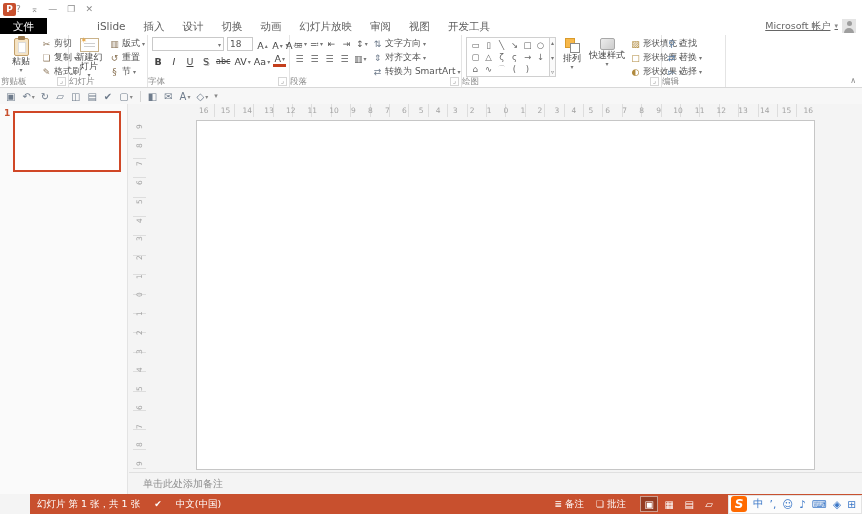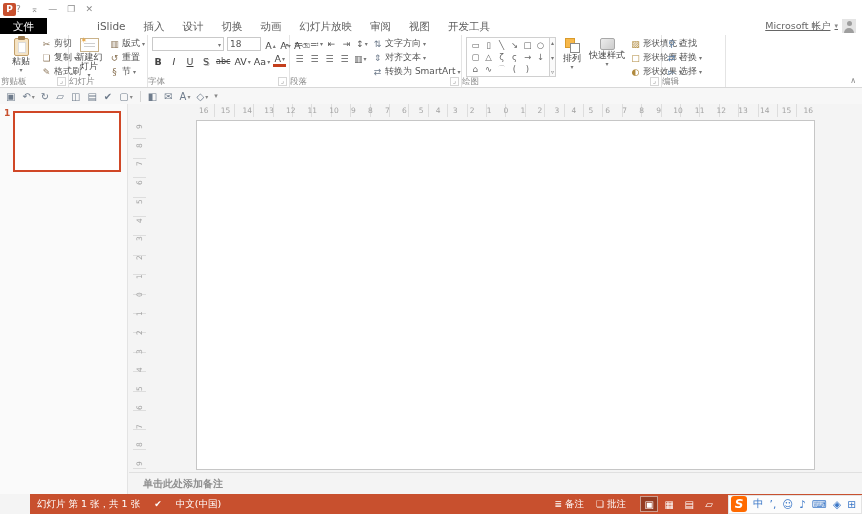--- a/index.html
+++ b/index.html
@@ -42,21 +42,21 @@
   .icon-paste::after { content:""; position:absolute; top:3px; left:3px; right:2px; bottom:2px; background:#fff; border:1px solid #DCDCDC; }
   .icon-newslide { width:19px; height:14px; background:#fff; border:1px solid #C9B28A; position:relative; }
   .icon-newslide::before { content:"✶"; position:absolute; top:-3px; left:0px; font-size:8px; color:#E8A33D; }
   .icon-newslide::after { content:""; position:absolute; left:3px; right:3px; bottom:2px; height:6px;
       background:repeating-linear-gradient(to bottom,#CFCFCF 0 1px,transparent 1px 3px); }
   .fontrow { display:flex; flex-direction:column; gap:2px; }
   .frow { display:flex; align-items:center; gap:3px; }
   .combo { border:1px solid #C9C9C9; height:14px; background:#fff; font-size:9px; color:#555; display:flex; align-items:center; justify-content:space-between; padding:0 2px; }
   .combo .dd { font-size:6px; color:#777; }
   .combo.name { width:72px; }
-  .combo.size { width:34px;gap:44px; }
+  .combo.size { width:26px;gap:44px; }
   .fbtn { min-width:13px; height:13px; font-size:9.5px; color:#444; display:flex; align-items:flex-end; justify-content:center; gap:1px; line-height:11px; }
   .fbtn .dd { font-size:6px; color:#777; }
   .fbtn.bold .fg { font-weight:bold; }
   .fbtn.italic .fg { font-style:italic; }
   .fbtn.underline .fg { text-decoration:underline; }
   .fbtn.shadow .fg { text-shadow:1px 1px 0 #BBB; }
   .fbtn.strike .fg { text-decoration:line-through; font-size:8px; }
   .fbtn.fontcolor { border-bottom:3px solid #C43E1C; height:14px; }
   .pbtn { min-width:12px; height:13px; font-size:9px; color:#555; display:flex; align-items:center; justify-content:center; gap:1px; }
   .pbtn .dd { font-size:6px; color:#777; }
@@ -83,21 +83,21 @@
   .vruler { position:absolute; left:133px; top:120px; width:13px; height:350px; display:flex; flex-direction:column; justify-content:space-between; align-items:center; padding:2px 0; font-size:7.5px; color:#A3A3A3; background:#F4F4F4;
       background-image:repeating-linear-gradient(to bottom, transparent 0 18.4px, #DDDDDD 18.4px 19.4px); }
   .vruler span { transform:rotate(-90deg); }
 
   
   .mainbg { position:absolute; top:104px; left:0; right:0; bottom:20px; background:#F4F4F4; }
   .thumb-panel { position:absolute; top:104px; left:0; width:128px; bottom:20px; background:#FAFAFA; border-right:1px solid #E3E3E3; }
   .slide-num { position:absolute; left:4px; top:4px; font-size:9px; font-weight:bold; color:#C8502E; }
   .slide-thumb { position:absolute; left:13px; top:7px; width:108px; height:61px; background:#fff; border:2px solid #D04726; }
   .slide-canvas { position:absolute; left:196px; top:120px; width:619px; height:350px; background:#fff; border:1px solid #C6C6C6; }
-  .notes-bar { position:absolute; left:129px; right:0; top:472px; height:22px; background:#F4F4F4; border-top:1px solid #E0E0E0; display:flex; align-items:center; padding-left:14px; font-size:10px; color:#8F8F8F;font-weight:bold; }
+  .notes-bar { position:absolute; left:129px; right:0; top:472px; height:22px; background:#F4F4F4; border-top:1px solid #E0E0E0; display:flex; align-items:center; padding-left:14px; font-size:10px; color:#8F8F8F; }
 
   
   .statusbar { position:absolute; left:0; right:0; bottom:0; height:20px; background:#C8502E; color:#fff; display:flex; align-items:center; font-size:9.5px; padding:0 0 0 7px;margin-left:30px; }
   .statusbar .sleft { display:flex; align-items:center; gap:14px; }
   .statusbar .spacer { flex:1; }
   .stitem { display:flex; align-items:center; gap:3px; white-space:nowrap; }
   .stglyph { font-size:9px; }
   .views { display:flex; align-items:center; gap:2px; margin:0 6px; }
   .viewbtn { width:18px; height:16px; display:flex; align-items:center; justify-content:center; font-size:10px; color:#fff; }
   .viewbtn.active { background:rgba(0,0,0,0.25); border:1px solid rgba(255,255,255,0.5); }

